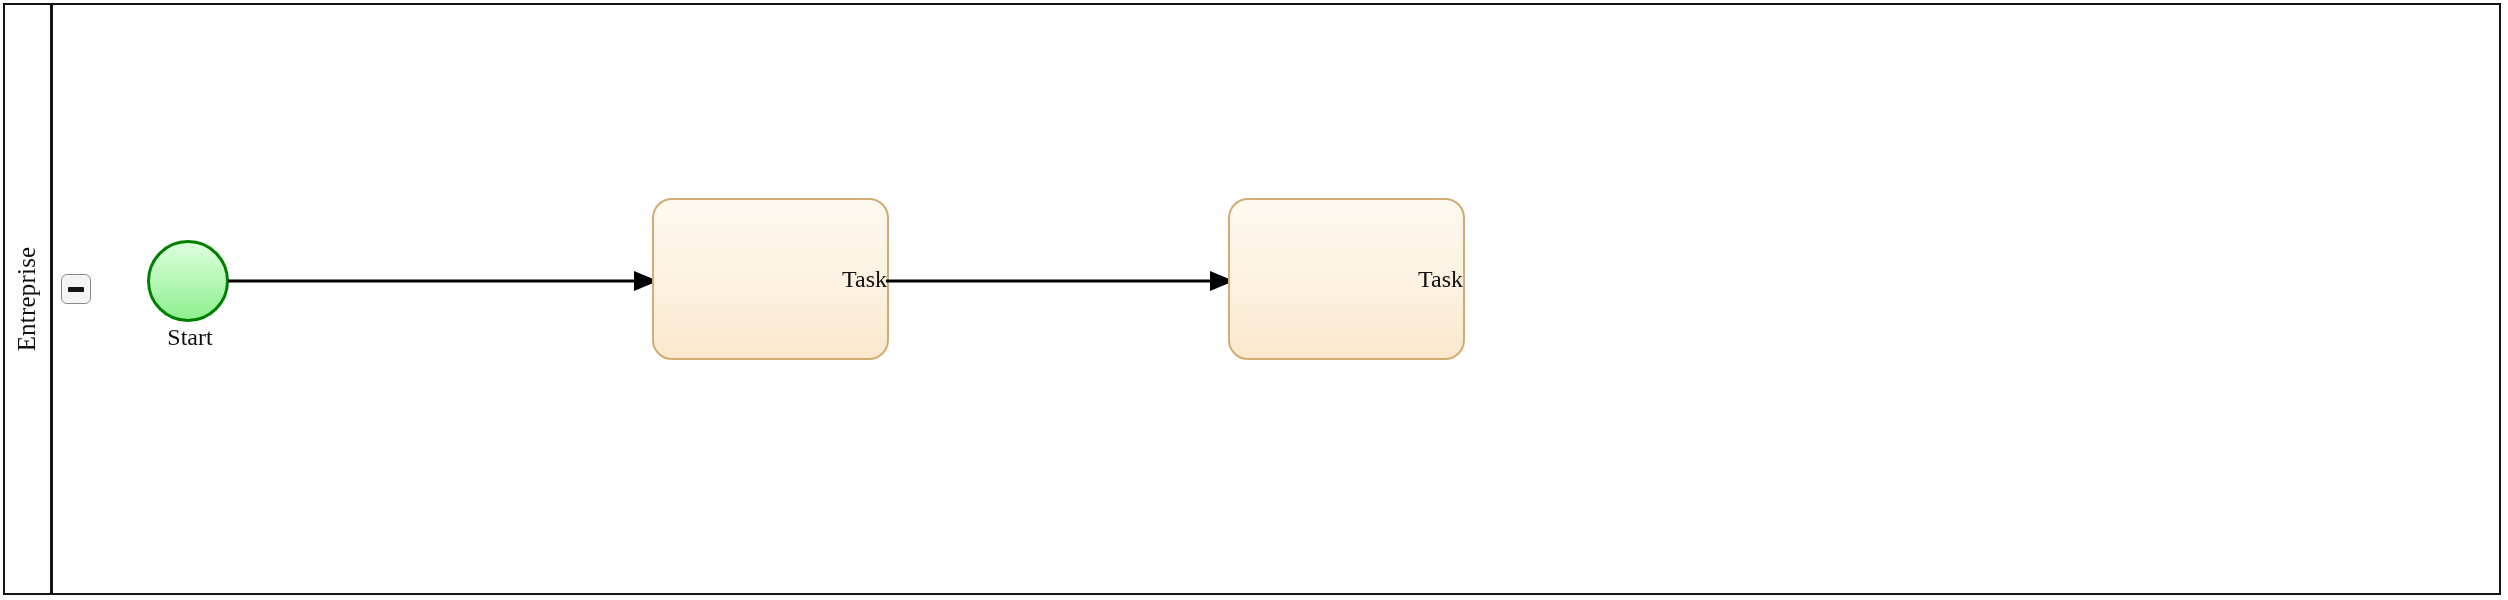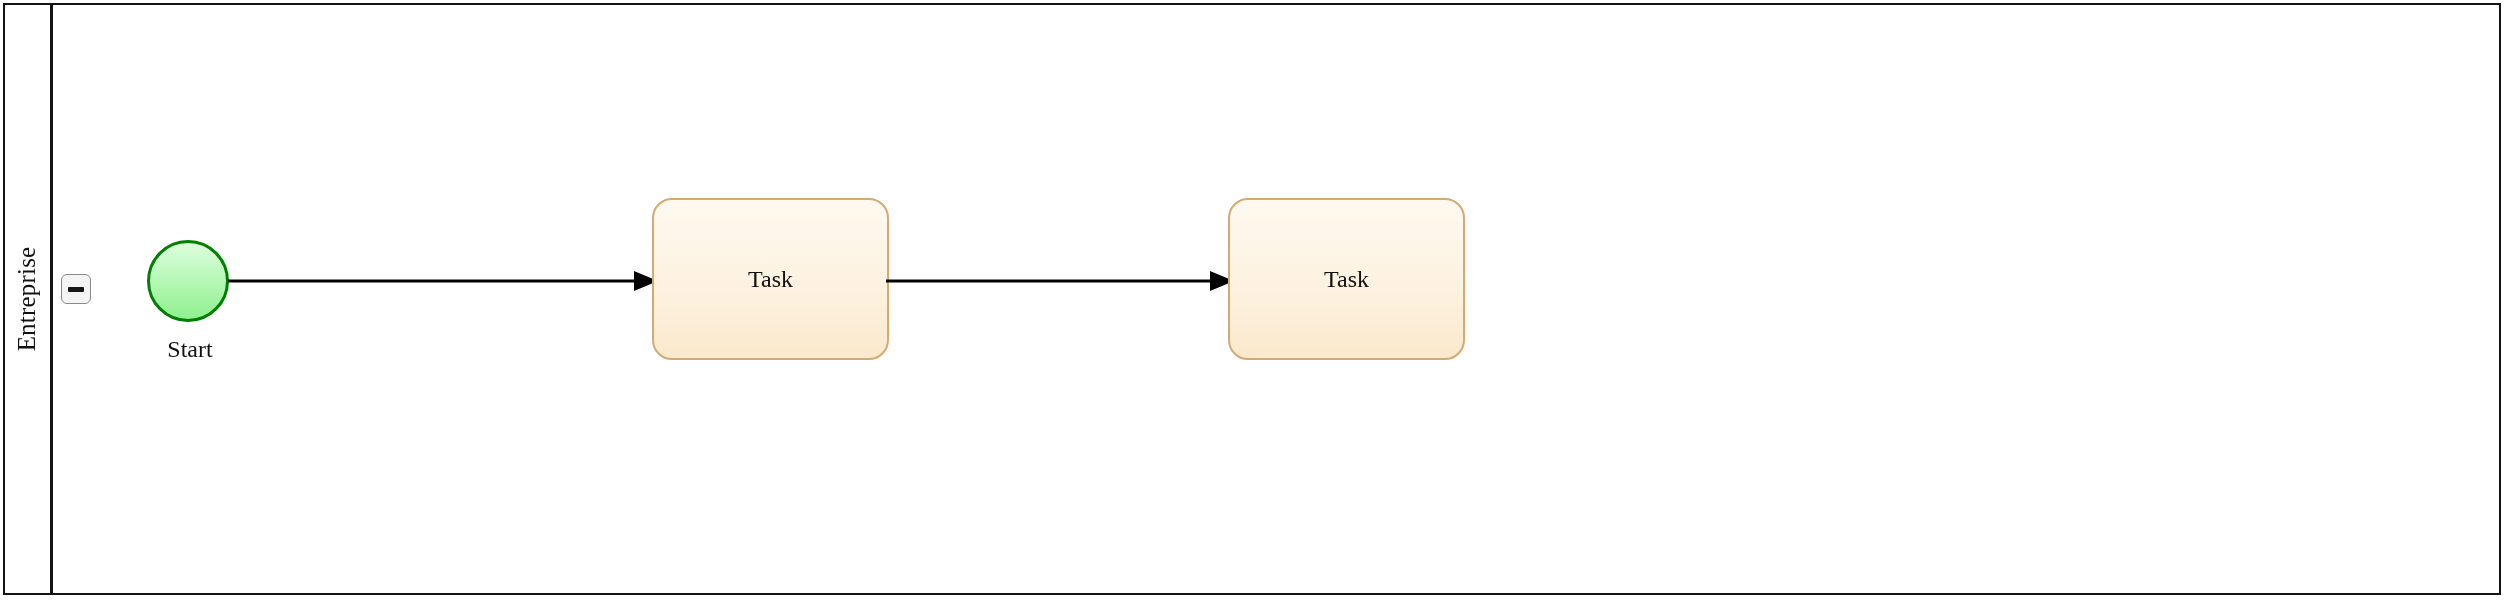--- a/index.html
+++ b/index.html
@@ -97,39 +97,39 @@
     width: 82px;
     height: 82px;
     box-sizing: border-box;
     border: 3px solid #007f00;
     border-radius: 50%;
     background: linear-gradient(to bottom, #ddffdd 0%, #b9f8b9 45%, #8ef08e 100%);
   }
   .start-label {
     position: absolute;
     left: 110px;
-    top: 336px;
+    top: 324px;
     width: 160px;
     text-align: center;
     font-size: 24px;
     color: #111111;
     font-family: "Liberation Serif", serif;
     white-space: nowrap;
   }
 
   
   .task {
     position: absolute;
     box-sizing: border-box;
     border: 2px solid #d3ab72;
     border-radius: 20px;
     background: linear-gradient(to bottom, #fef9f0 0%, #fdf2e0 55%, #fbe8cd 100%);
     display: flex;
     align-items: center;
-    justify-content: center;
+    justify-content: flex-end;
   }
   .task-label {
     font-size: 24px;
     color: #111111;
     font-family: "Liberation Serif", serif;
     white-space: nowrap;
   }
   #task-1 { left: 652px;  top: 198px; width: 237px; height: 162px; }
   #task-2 { left: 1228px; top: 198px; width: 237px; height: 162px; }
 

